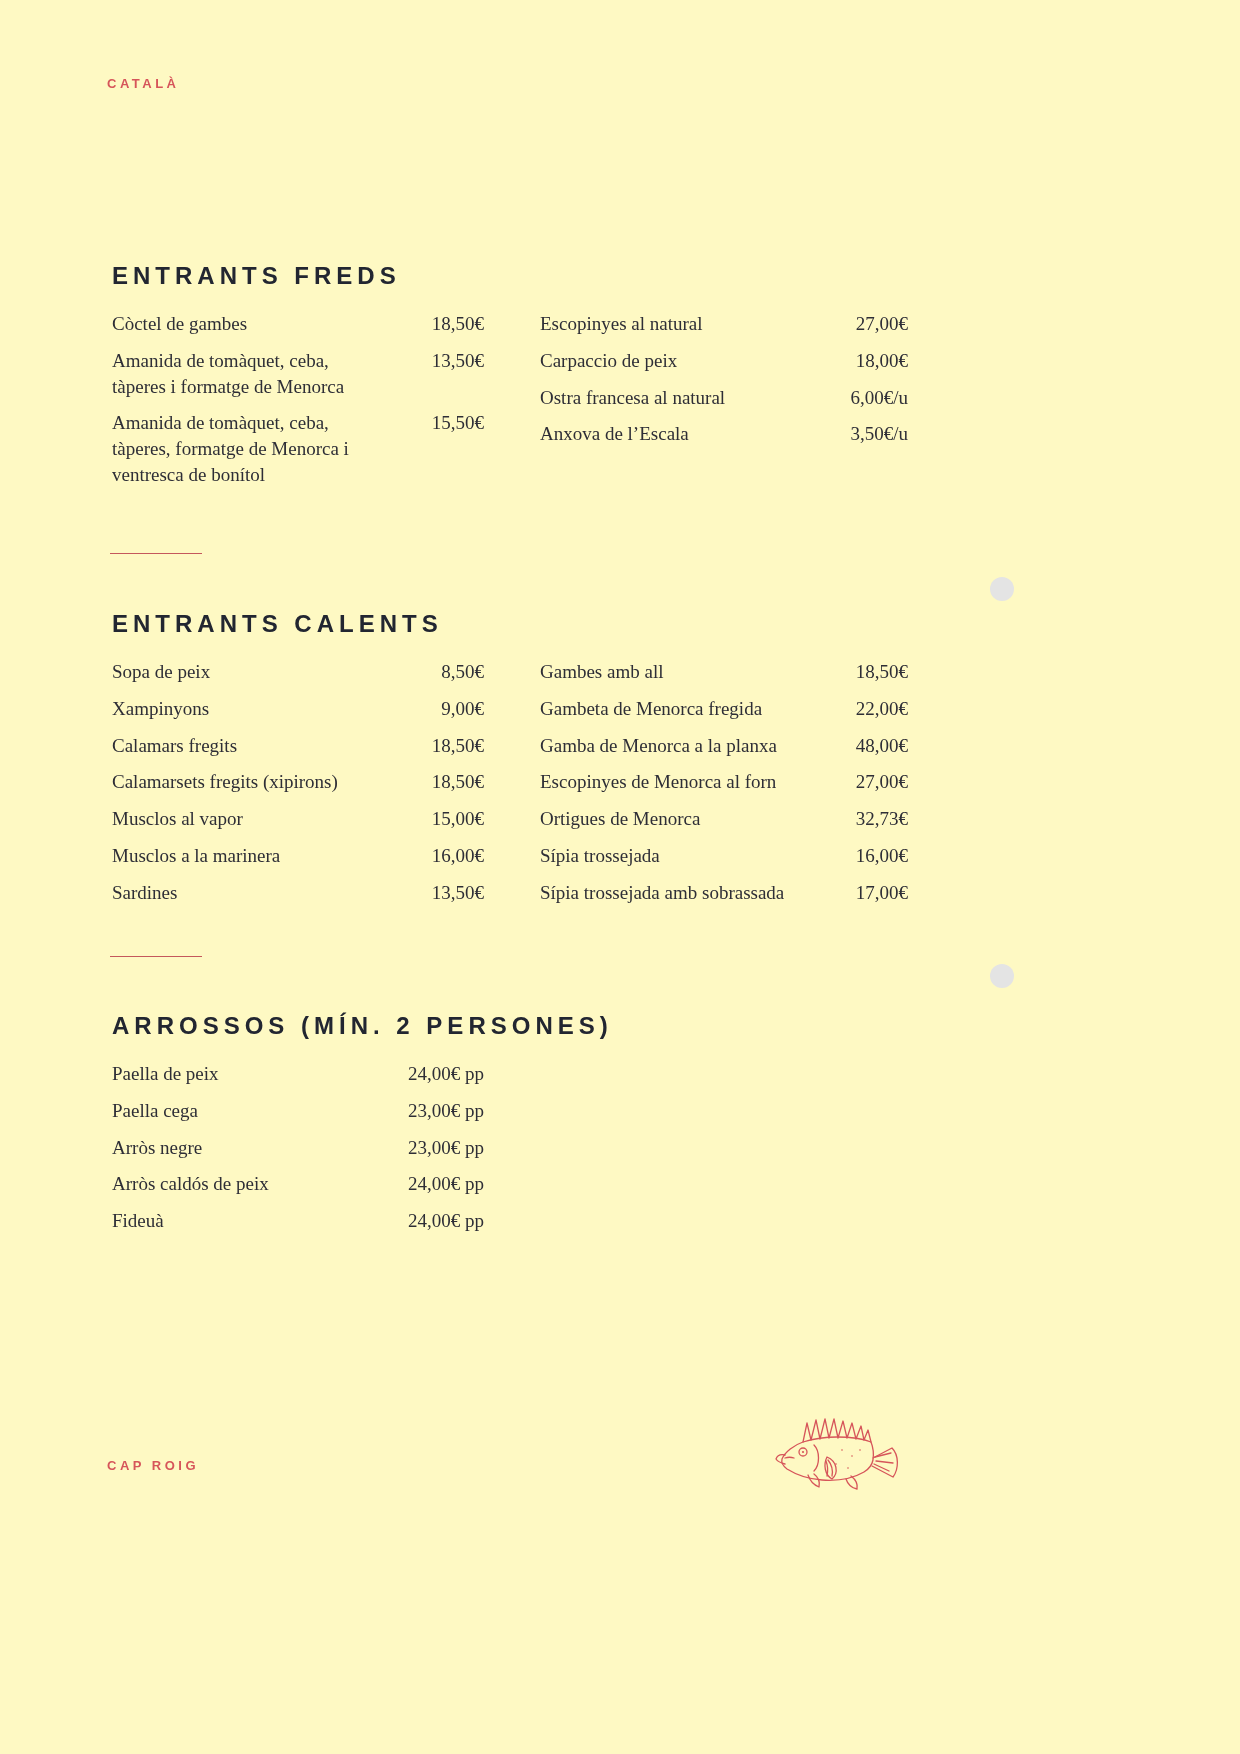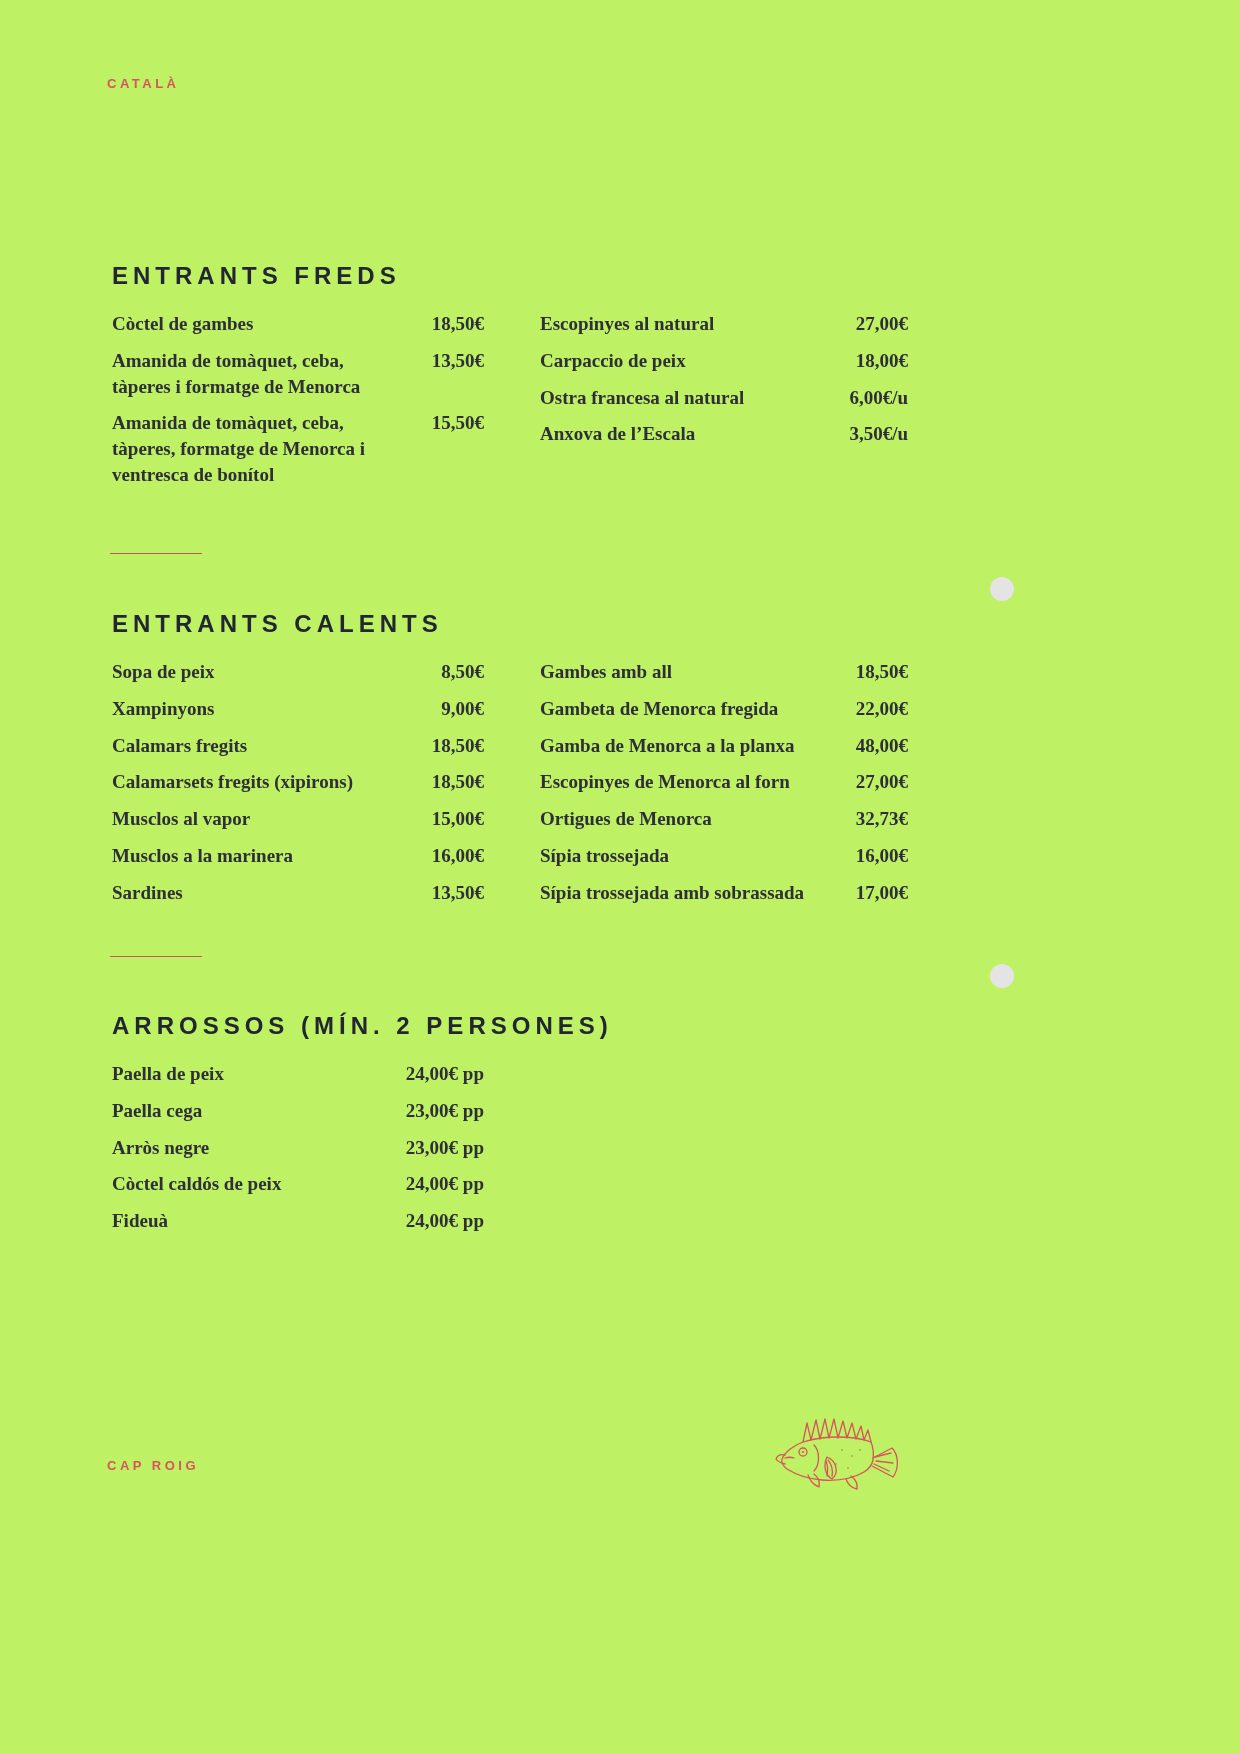--- a/index.html
+++ b/index.html
@@ -1,20 +1,20 @@
 <!DOCTYPE html>
 <html><head>
 <meta charset="utf-8">
 <style>
   html,body { margin:0; padding:0; background:#ffffff; }
   #page {
     position: relative;
     width: 1240px;
     height: 1754px;
-    background: #bef264;
+    background: #fef9c3;
     font-family: "Liberation Serif", serif;
     color: #2e2e36;
     overflow: hidden;
   }
   .tag-label {
     position: absolute;
     left: 107px;
     font-family: "Liberation Sans", sans-serif;
     font-weight: bold;
     font-size: 13px;
@@ -30,21 +30,21 @@
   .section h2 {
     margin: 0 0 21px 0;
     font-family: "Liberation Sans", sans-serif;
     font-weight: bold;
     font-size: 24px;
     letter-spacing: 5px;
     color: #222631;
     white-space: nowrap;
   }
   .cols { display: flex; gap: 56px; }
-  .col { width: 372px; flex: none; font-weight: bold; }
+  .col { width: 372px; flex: none; }
   .col.col-right { width: 368px; }
   .row {
     display: flex;
     justify-content: space-between;
     align-items: flex-start;
     margin-bottom: 11px;
   }
   .dish {
     font-size: 19px;
     line-height: 1.36;
@@ -203,21 +203,21 @@
         </div>
         <div class="row">
           <span class="dish">Paella cega</span>
           <span class="price">23,00€ pp</span>
         </div>
         <div class="row">
           <span class="dish">Arròs negre</span>
           <span class="price">23,00€ pp</span>
         </div>
         <div class="row">
-          <span class="dish">Còctel caldós de peix</span>
+          <span class="dish">Arròs caldós de peix</span>
           <span class="price">24,00€ pp</span>
         </div>
         <div class="row">
           <span class="dish">Fideuà</span>
           <span class="price">24,00€ pp</span>
         </div>
       </div>
     </div>
   </div>
 

